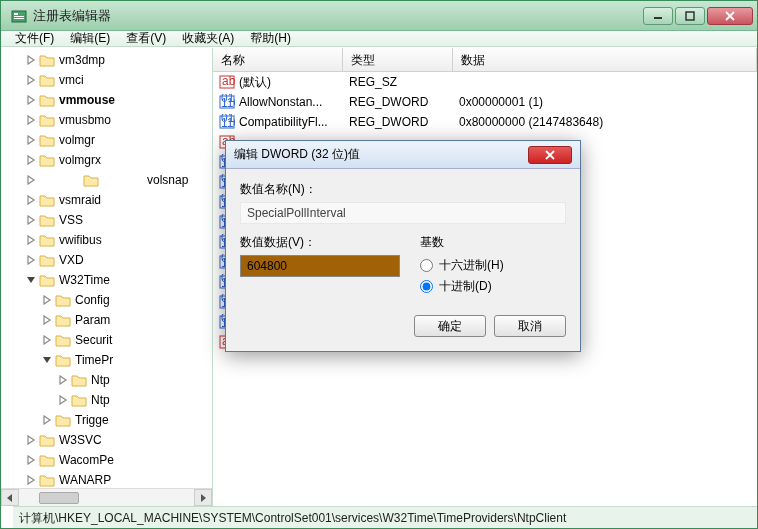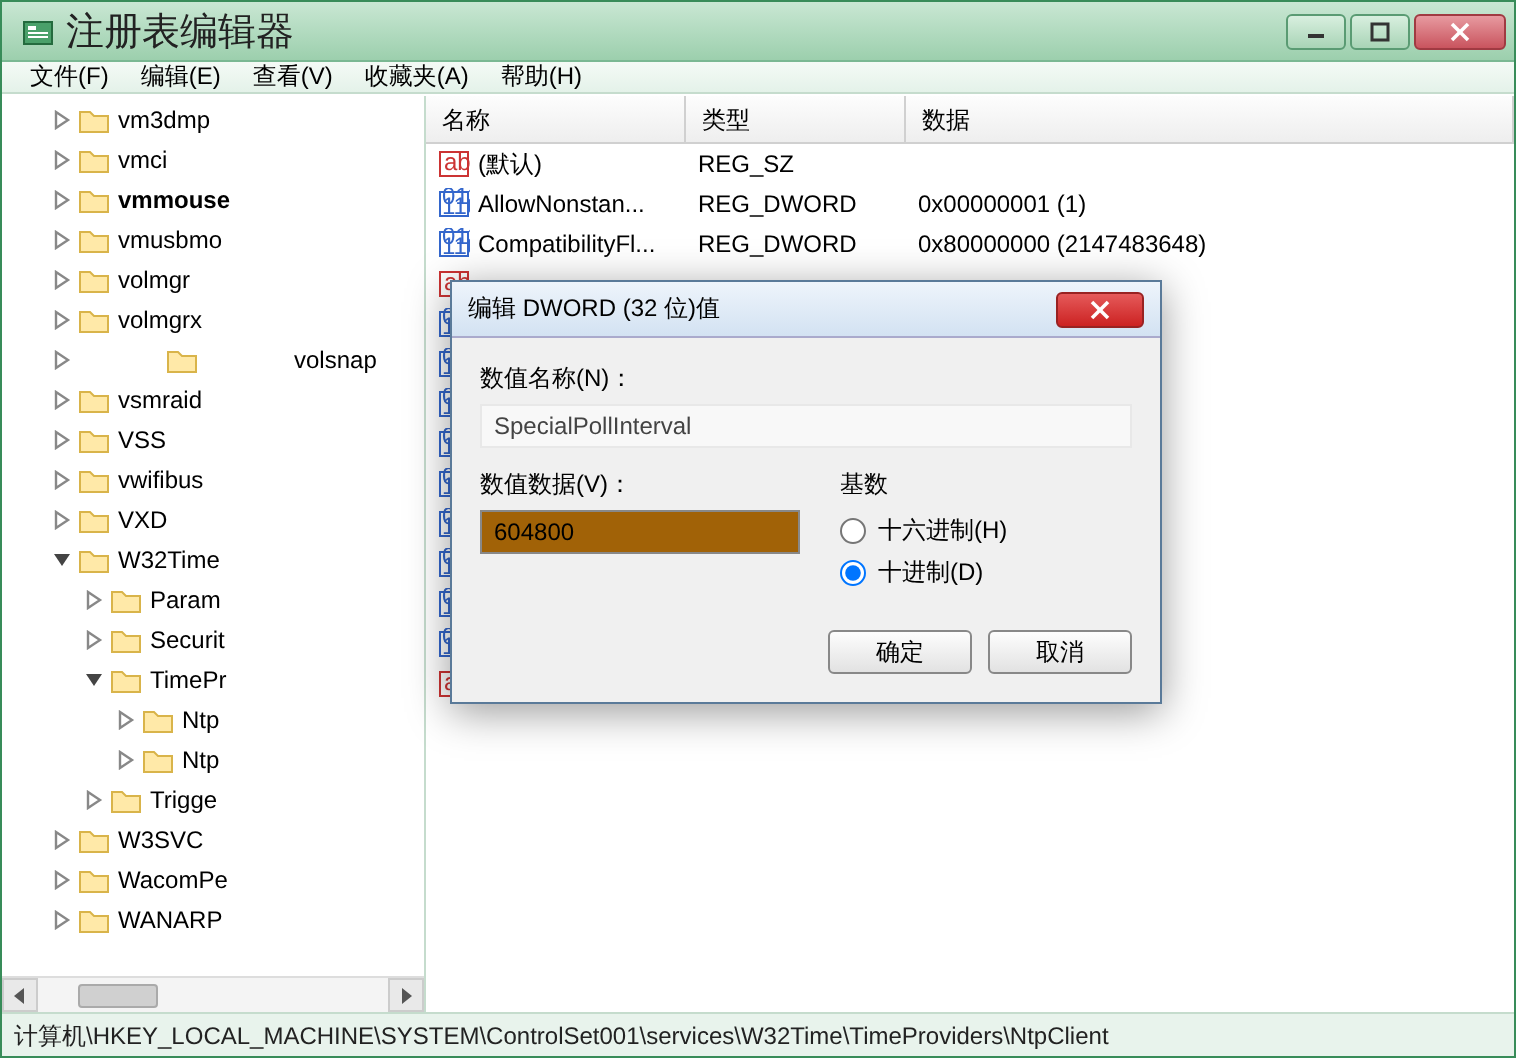--- a/index.html
+++ b/index.html
@@ -2,21 +2,21 @@
 <html><head>
 <meta charset="utf-8">
 <style>
 * { box-sizing: border-box; margin: 0; padding: 0; font-family: "Microsoft YaHei", "Segoe UI", Tahoma, sans-serif; font-size: 12px; }
 body { width: 758px; height: 529px; background: #fff; overflow: hidden; position: relative; }
 
 .window { width: 758px; height: 529px; border: 1px solid #388c59; background: #fff; display: flex; flex-direction: column; }
 
 .titlebar { height: 30px; background: linear-gradient(to bottom, #c9e7d3 0%, #9ccfad 100%); display: flex; align-items: center; padding: 0 4px; border-bottom: 1px solid #7ab893; }
 .titlebar .app-icon { width: 16px; height: 16px; margin: 0 6px; }
-.titlebar .title { flex: 1; color: #222; font-size: 19px; }
+.titlebar .title { flex: 1; color: #222; font-size: 13px; }
 .titlebar .win-controls { display: flex; gap: 2px; }
 .win-btn { width: 30px; height: 18px; border: 1px solid #5a9b73; border-radius: 3px; background: linear-gradient(to bottom,#d8efdf,#a8d4b6); display:flex;align-items:center;justify-content:center; }
 .win-btn.close { width: 46px; background: linear-gradient(to bottom,#e79aa0,#c9545e); border-color:#a03a42; }
 .win-btn svg { display:block; }
 
 .menubar { height: 16px; background: linear-gradient(to bottom,#f4faf6,#e4f2e9); display: flex; align-items: center; padding: 0 6px; border-bottom: 1px solid #c5dccd; }
 .menubar .menu-item { padding: 3px 8px; cursor: default; }
 
 .client { flex: 1; display: flex; overflow: hidden; border-top: 1px solid #fff; }
 
@@ -36,21 +36,21 @@
 .list-header { height: 24px; display: flex; border-bottom: 1px solid #d0d0d0; background: linear-gradient(to bottom,#fdfdfd,#eee); }
 .list-header .col { padding: 4px 8px; border-right: 1px solid #d0d0d0; }
 .list-body { flex:1; overflow:auto; }
 .list-row { display:flex; height: 20px; align-items:center;text-align:right; }
 .list-row .cell { padding: 2px 6px; white-space: nowrap; overflow: hidden; text-overflow: ellipsis; display:flex; align-items:center; }
 .val-icon { width:16px; height:16px; margin-right:4px; flex-shrink:0; }
 .col-name { width: 130px; }
 .col-type { width: 110px; }
 .col-data { flex: 1; }
 
-.statusbar { height: 22px; border-top: 1px solid #c5dccd; background: #e8f3ec; padding: 3px 6px; font-size: 12px; color: #222; white-space:nowrap; overflow:hidden; }
+.statusbar { height: 22px; border-top: 1px solid #c5dccd; background: #e8f3ec; padding: 3px 6px; font-size: 12px; color: #222; white-space:nowrap; overflow:hidden;margin-left:12px; }
 
 
 .dialog { position: absolute; left: 225px; top: 140px; width: 356px; border: 1px solid #5a7a99; background: #f0f0f0; box-shadow: 0 4px 20px rgba(0,0,0,0.4); }
 .dialog .dlg-title { height: 28px; background: linear-gradient(to bottom,#eef4fb,#d3e2f2); display:flex; align-items:center; padding: 0 8px; font-size:12px; border-bottom:1px solid #aac; }
 .dlg-title .gap { flex:1; }
 .dlg-close { width: 44px; height: 18px; background: linear-gradient(to bottom,#e55a5a,#c22); border:1px solid #922; border-radius:3px; display:flex; align-items:center; justify-content:center; }
 .dialog .dlg-body { padding: 12px 14px 14px 14px; }
 .dlg-label { margin-bottom: 4px; }
 .dlg-input-ro { border:1px solid #e8e8e8; background:#f8f8f8; padding:3px 6px; margin-bottom:10px; font-family: Tahoma, sans-serif; color:#444; }
 .dlg-row { display:flex; gap: 20px; align-items:flex-start; }
@@ -235,20 +235,31 @@
             <div class="tree-row" style="padding-left: 24px;">
               <span class="expander">
                 <svg width="10" height="10">
                   <polygon points="1,2 9,2 5,8" fill="#444"></polygon>
                 </svg>
               </span>
               <svg class="folder-icon" width="16" height="14">
                 <path d="M1 3 L6 3 L8 5 L15 5 L15 13 L1 13 Z" fill="#ffe9a8" stroke="#d9b44a"></path>
               </svg>
               <span class="label">W32Time</span>
+            </div>
+            <div class="tree-row" style="padding-left: 40px;">
+              <span class="expander">
+                <svg width="10" height="10">
+                  <polygon points="2,1 8,5 2,9" fill="none" stroke="#888" stroke-width="1.2"></polygon>
+                </svg>
+              </span>
+              <svg class="folder-icon" width="16" height="14">
+                <path d="M1 3 L6 3 L8 5 L15 5 L15 13 L1 13 Z" fill="#ffe9a8" stroke="#d9b44a"></path>
+              </svg>
+              <span class="label">Config</span>
             </div>
             <div class="tree-row" style="padding-left: 40px;">
               <span class="expander">
                 <svg width="10" height="10">
                   <polygon points="2,1 8,5 2,9" fill="none" stroke="#888" stroke-width="1.2"></polygon>
                 </svg>
               </span>
               <svg class="folder-icon" width="16" height="14">
                 <path d="M1 3 L6 3 L8 5 L15 5 L15 13 L1 13 Z" fill="#ffe9a8" stroke="#d9b44a"></path>
               </svg>

